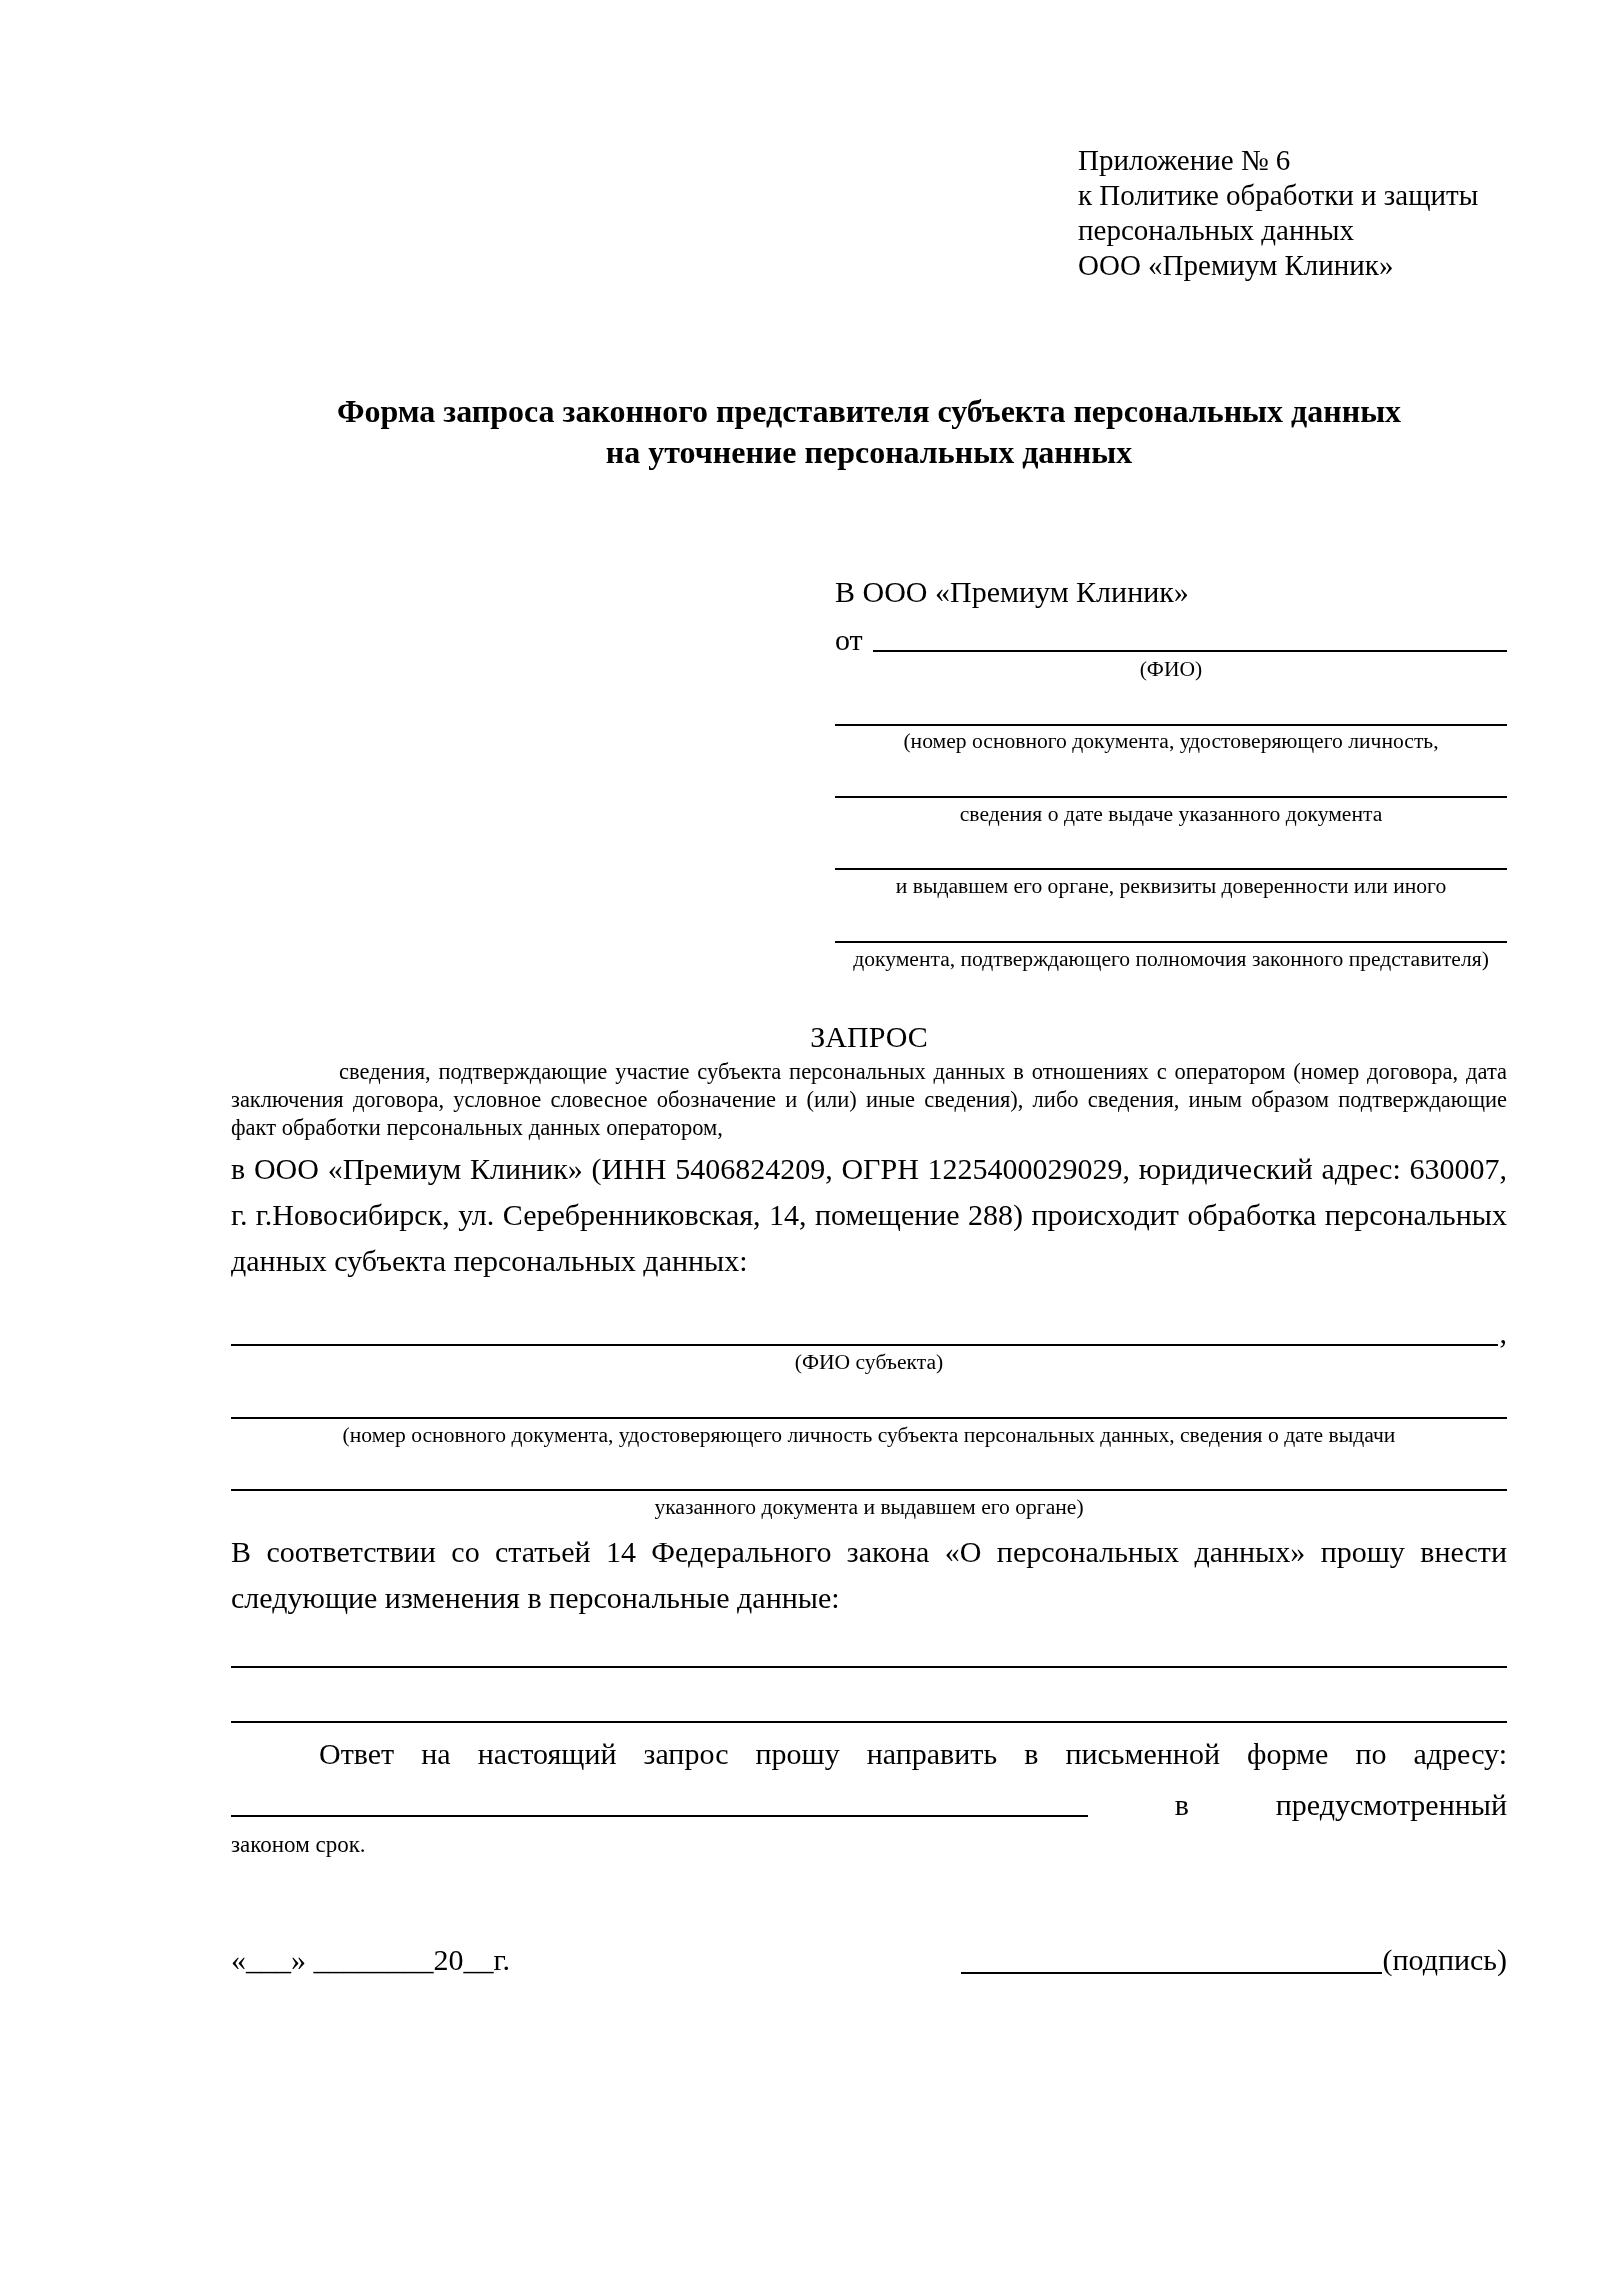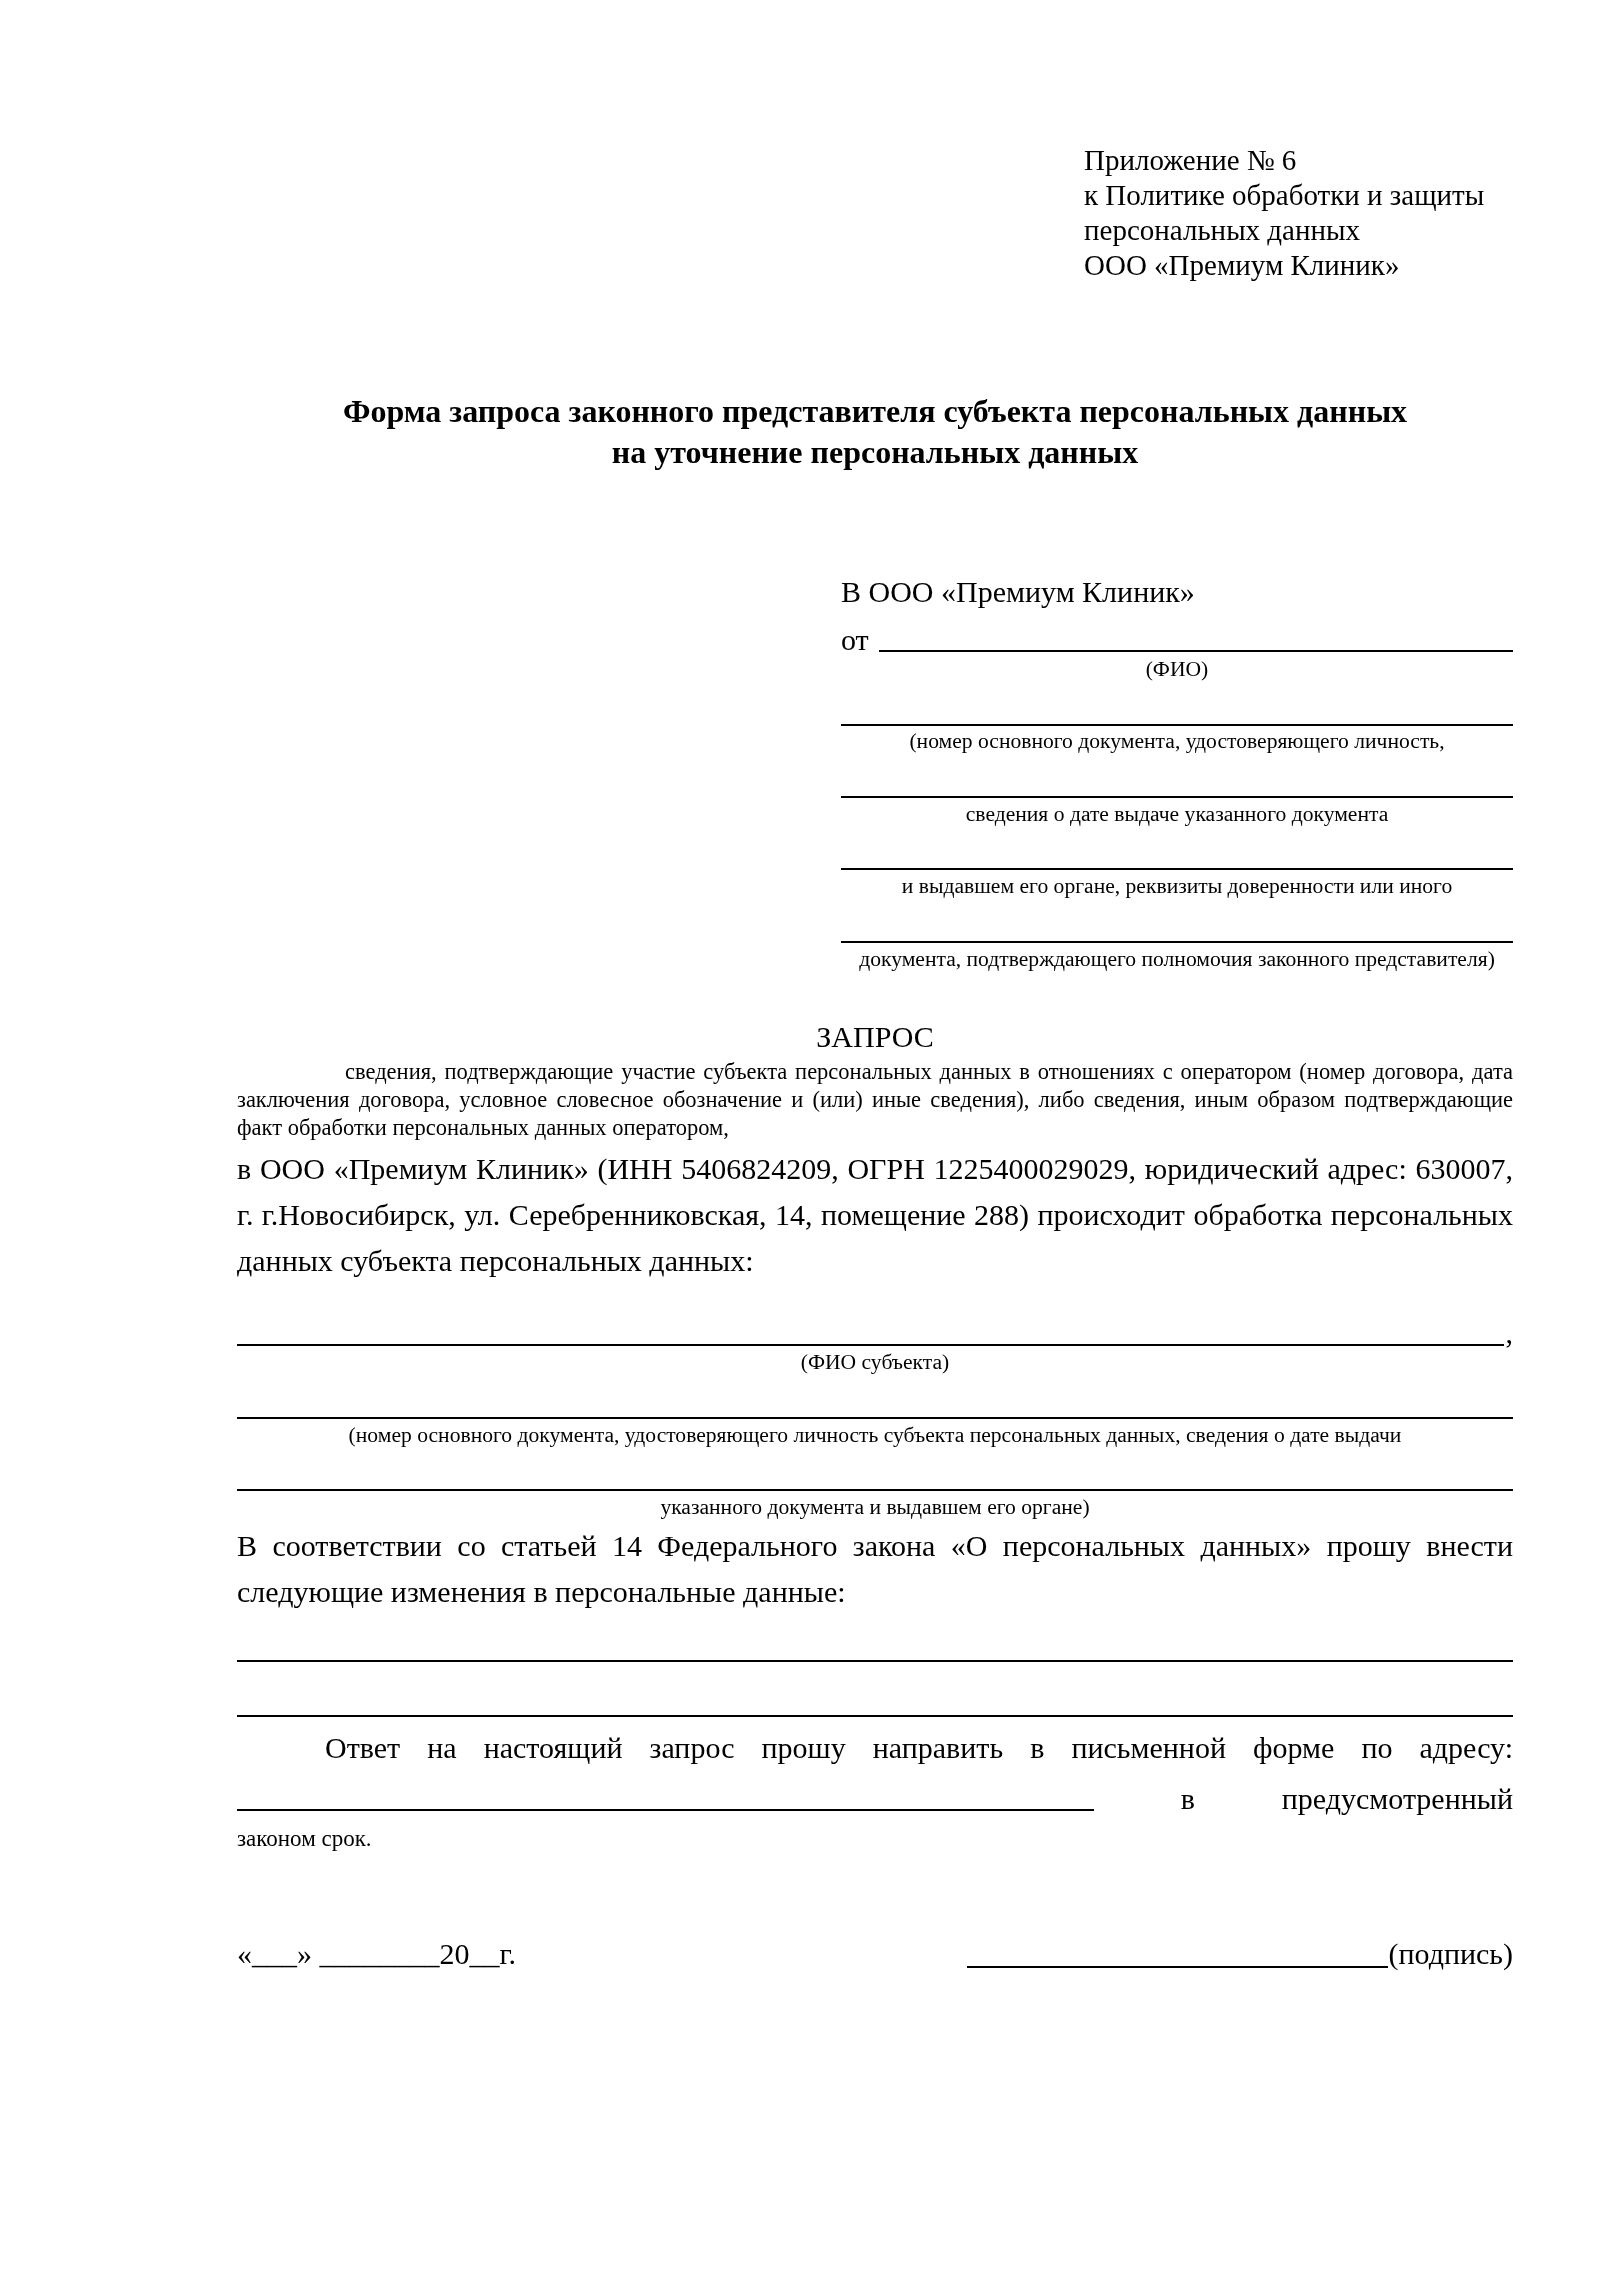--- a/index.html
+++ b/index.html
@@ -7,21 +7,21 @@
     position: relative;
     width: 1621px;
     height: 2293px;
     background: #ffffff;
     font-family: "Liberation Serif", "DejaVu Serif", serif;
     color: #000000;
     overflow: hidden;
   }
   .content {
     position: absolute;
-    left: 237px;
+    left: 231px;
     top: 0;
     width: 1276px;
   }
   
   .annex {
     margin-top: 143px;
     margin-left: 847px;
     width: 429px;
     font-size: 29px;
     line-height: 35px;
@@ -82,21 +82,21 @@
   }
   .operator-par { margin-top: 3.9px; }
   .subject-row {
     display: flex;
     align-items: flex-end;
     height: 41px;
     margin-top: 25.5px;
     font-size: 30px;
   }
   .subject-comma { flex: 0 0 auto; padding-left: 2px; }
-  .law-par { margin-top: 2px; }
+  .law-par { margin-top: 8px; }
   .blank-line { border-bottom: 2.9px solid #000; height: 0; }
   .blank-1 { margin-top: 45px; }
   .blank-2 { margin-top: 53px; }
   .answer-line1 {
     margin-top: 7.8px;
     font-size: 30px;
     line-height: 46px;
     text-indent: 88px;
     text-align: justify;
     text-align-last: justify;

